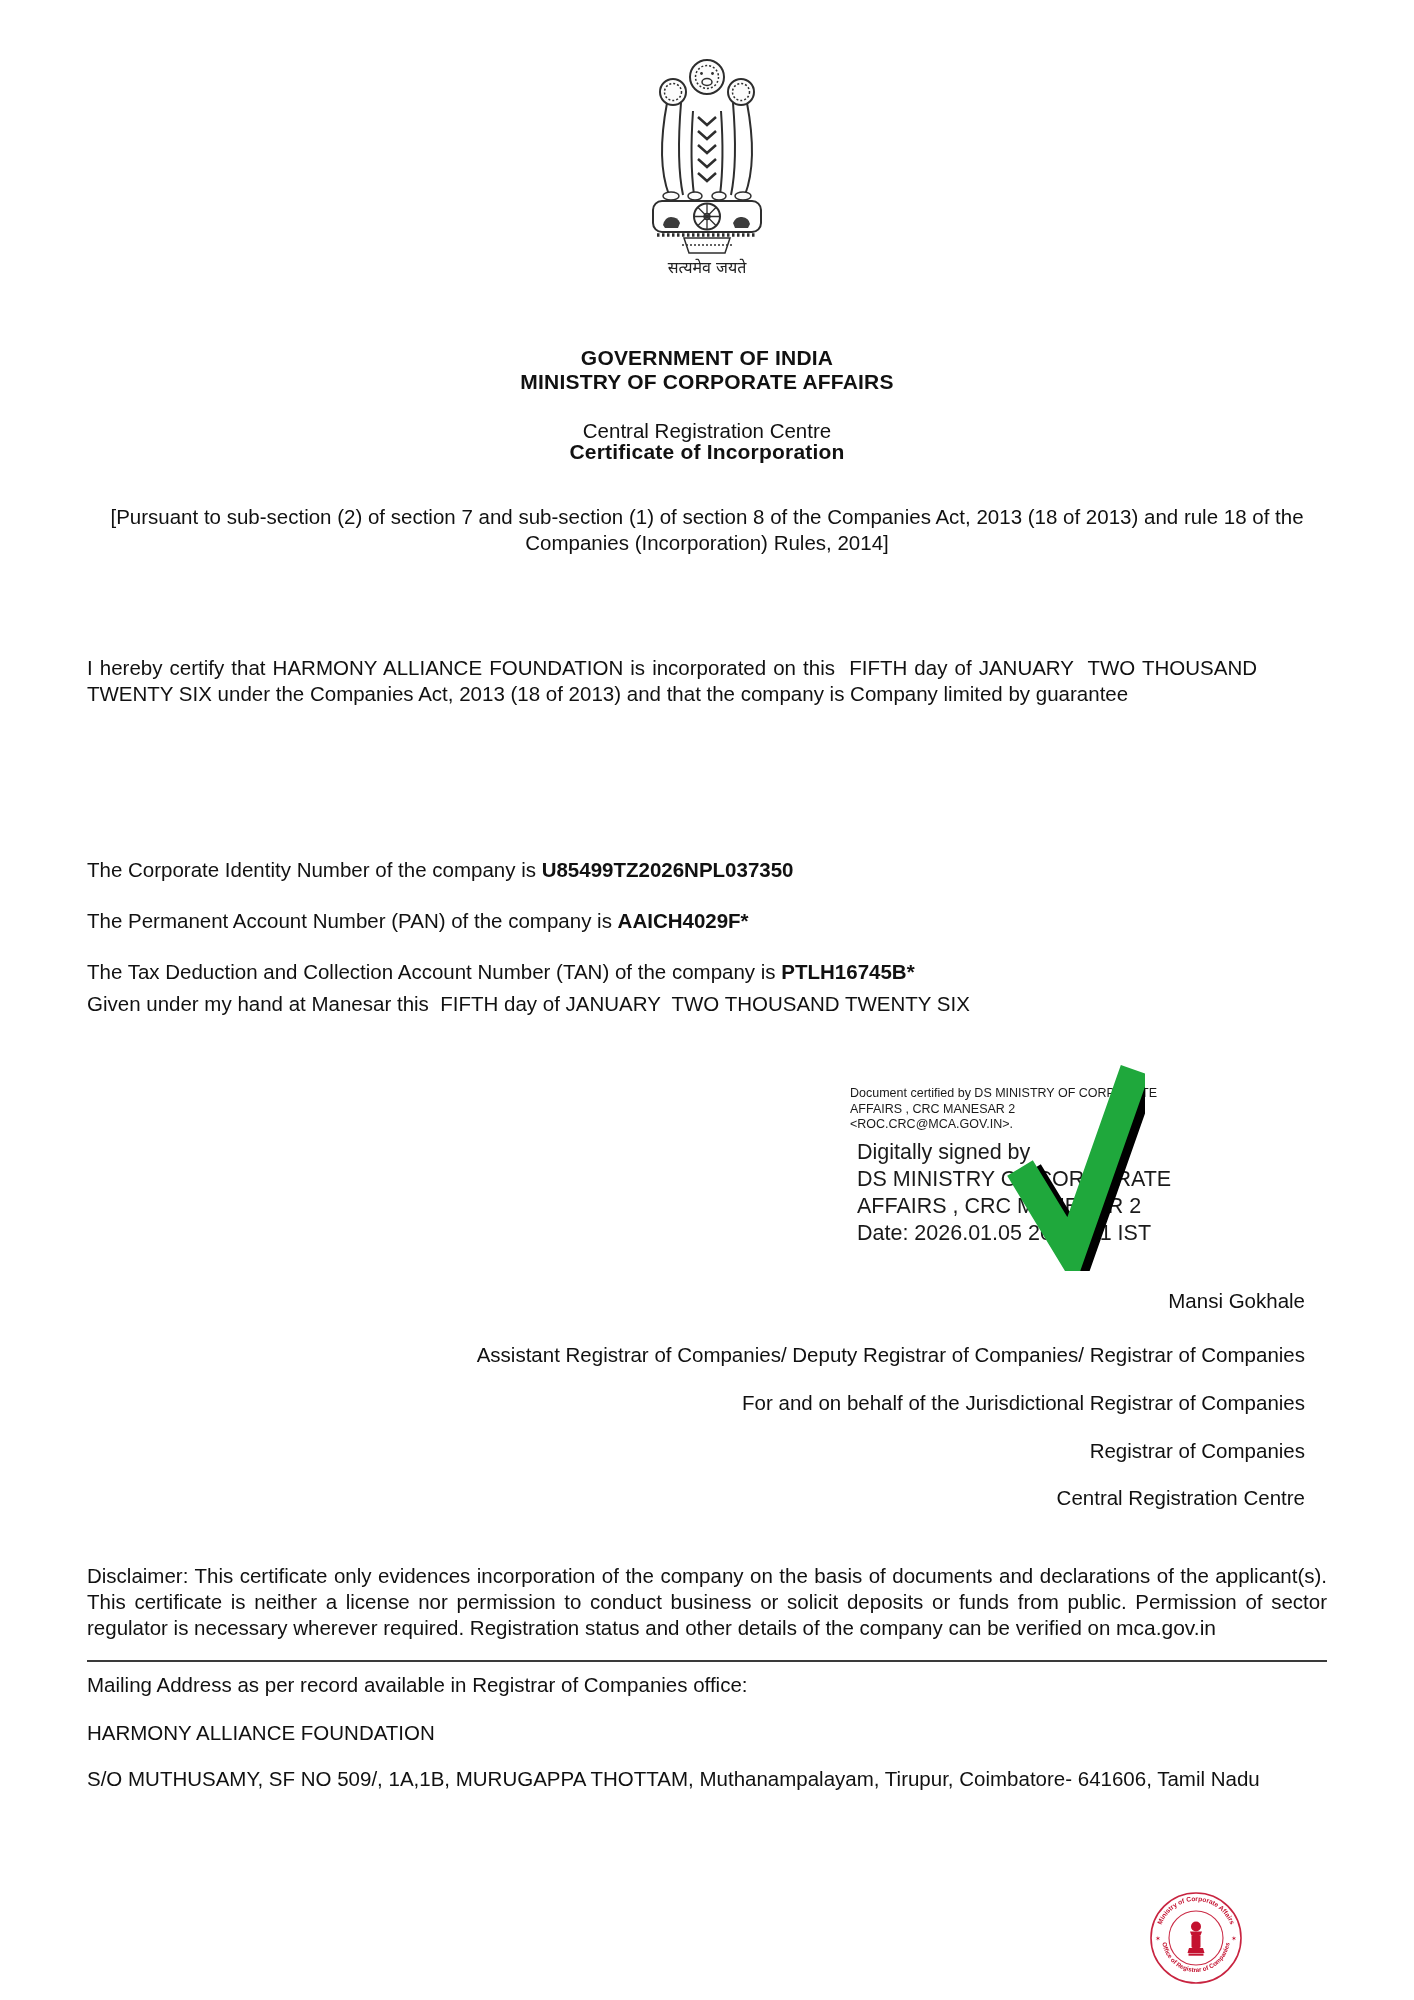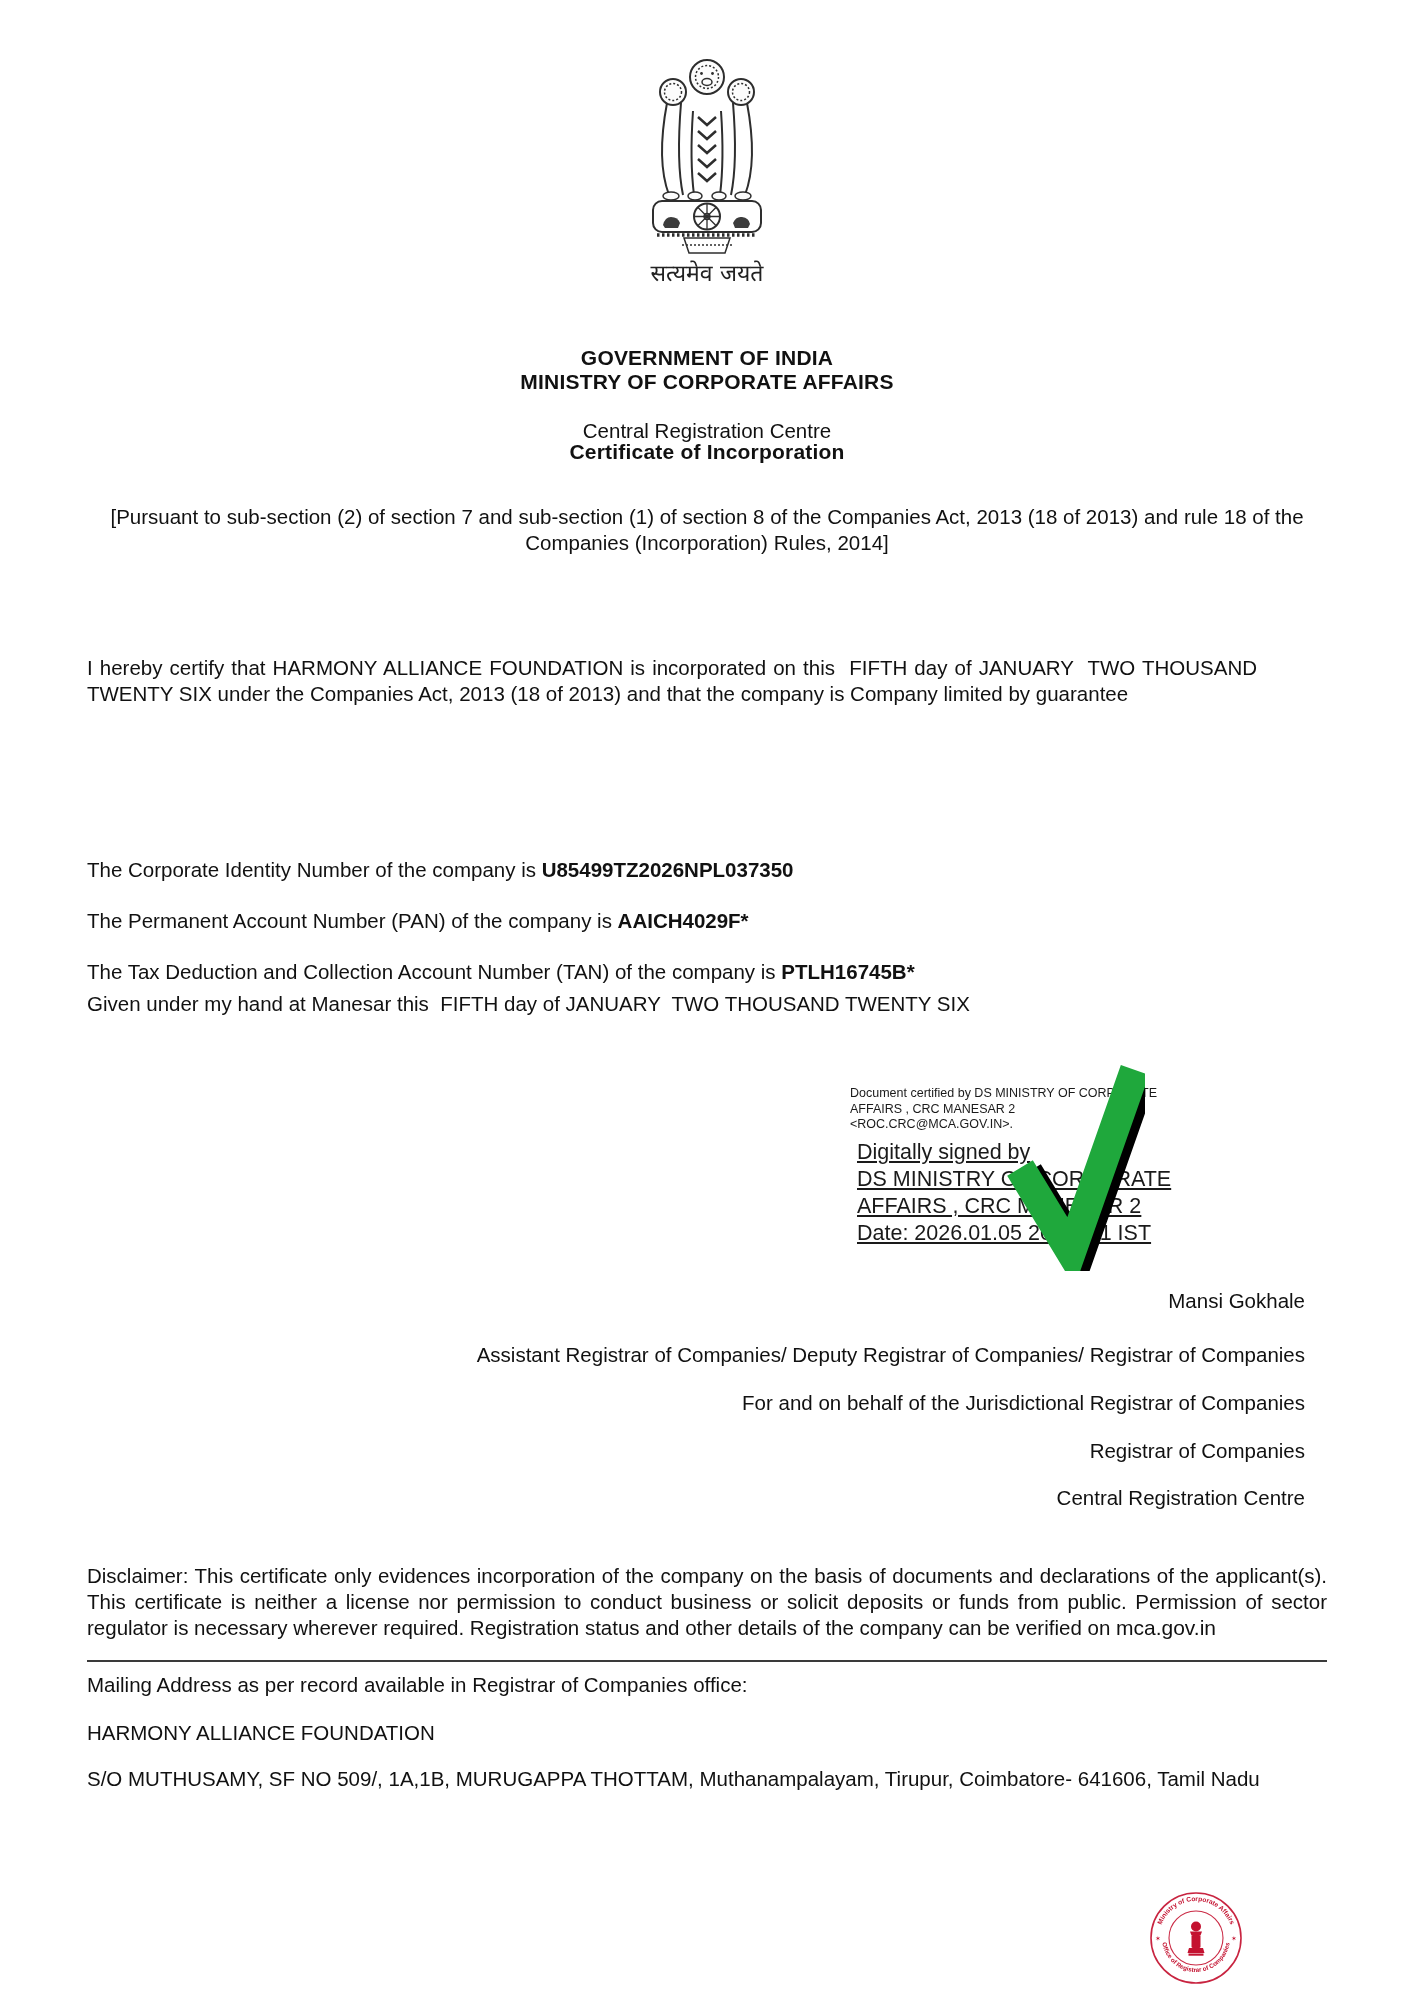--- a/index.html
+++ b/index.html
@@ -10,23 +10,23 @@
     background:#ffffff;
     font-family:"Liberation Sans","DejaVu Sans",sans-serif;
     color:#111111;
     overflow:hidden;
   }
   .abs{position:absolute;}
   .center{text-align:center;}
   .bold{font-weight:bold;}
   .body-text{font-size:20.5px;line-height:26px;}
   .hdr{font-size:21px;line-height:24px;font-weight:bold;letter-spacing:.2px;text-align:center;}
-  .motto{font-family:"DejaVu Sans","Liberation Sans",sans-serif;font-size:23px;color:#222;}
+  .motto{font-family:"DejaVu Sans","Liberation Sans",sans-serif;font-size:16px;color:#222;}
   .sig-note{font-size:12.5px;line-height:15.5px;color:#1a1a1a;}
-  .sig-big{font-size:21.5px;line-height:27px;color:#1a1a1a;text-decoration:underline;}
+  .sig-big{font-size:21.5px;line-height:27px;color:#1a1a1a;}
   .right-line{white-space:nowrap;}
   .justify{text-align:justify;}
   .prewrap{white-space:pre-wrap;}
   .divider{border-top:2px solid #3a3a3a;height:0;}
   .site{font-size:21px;}
   svg{display:block;}
 </style>
 </head>
 <body>
 

